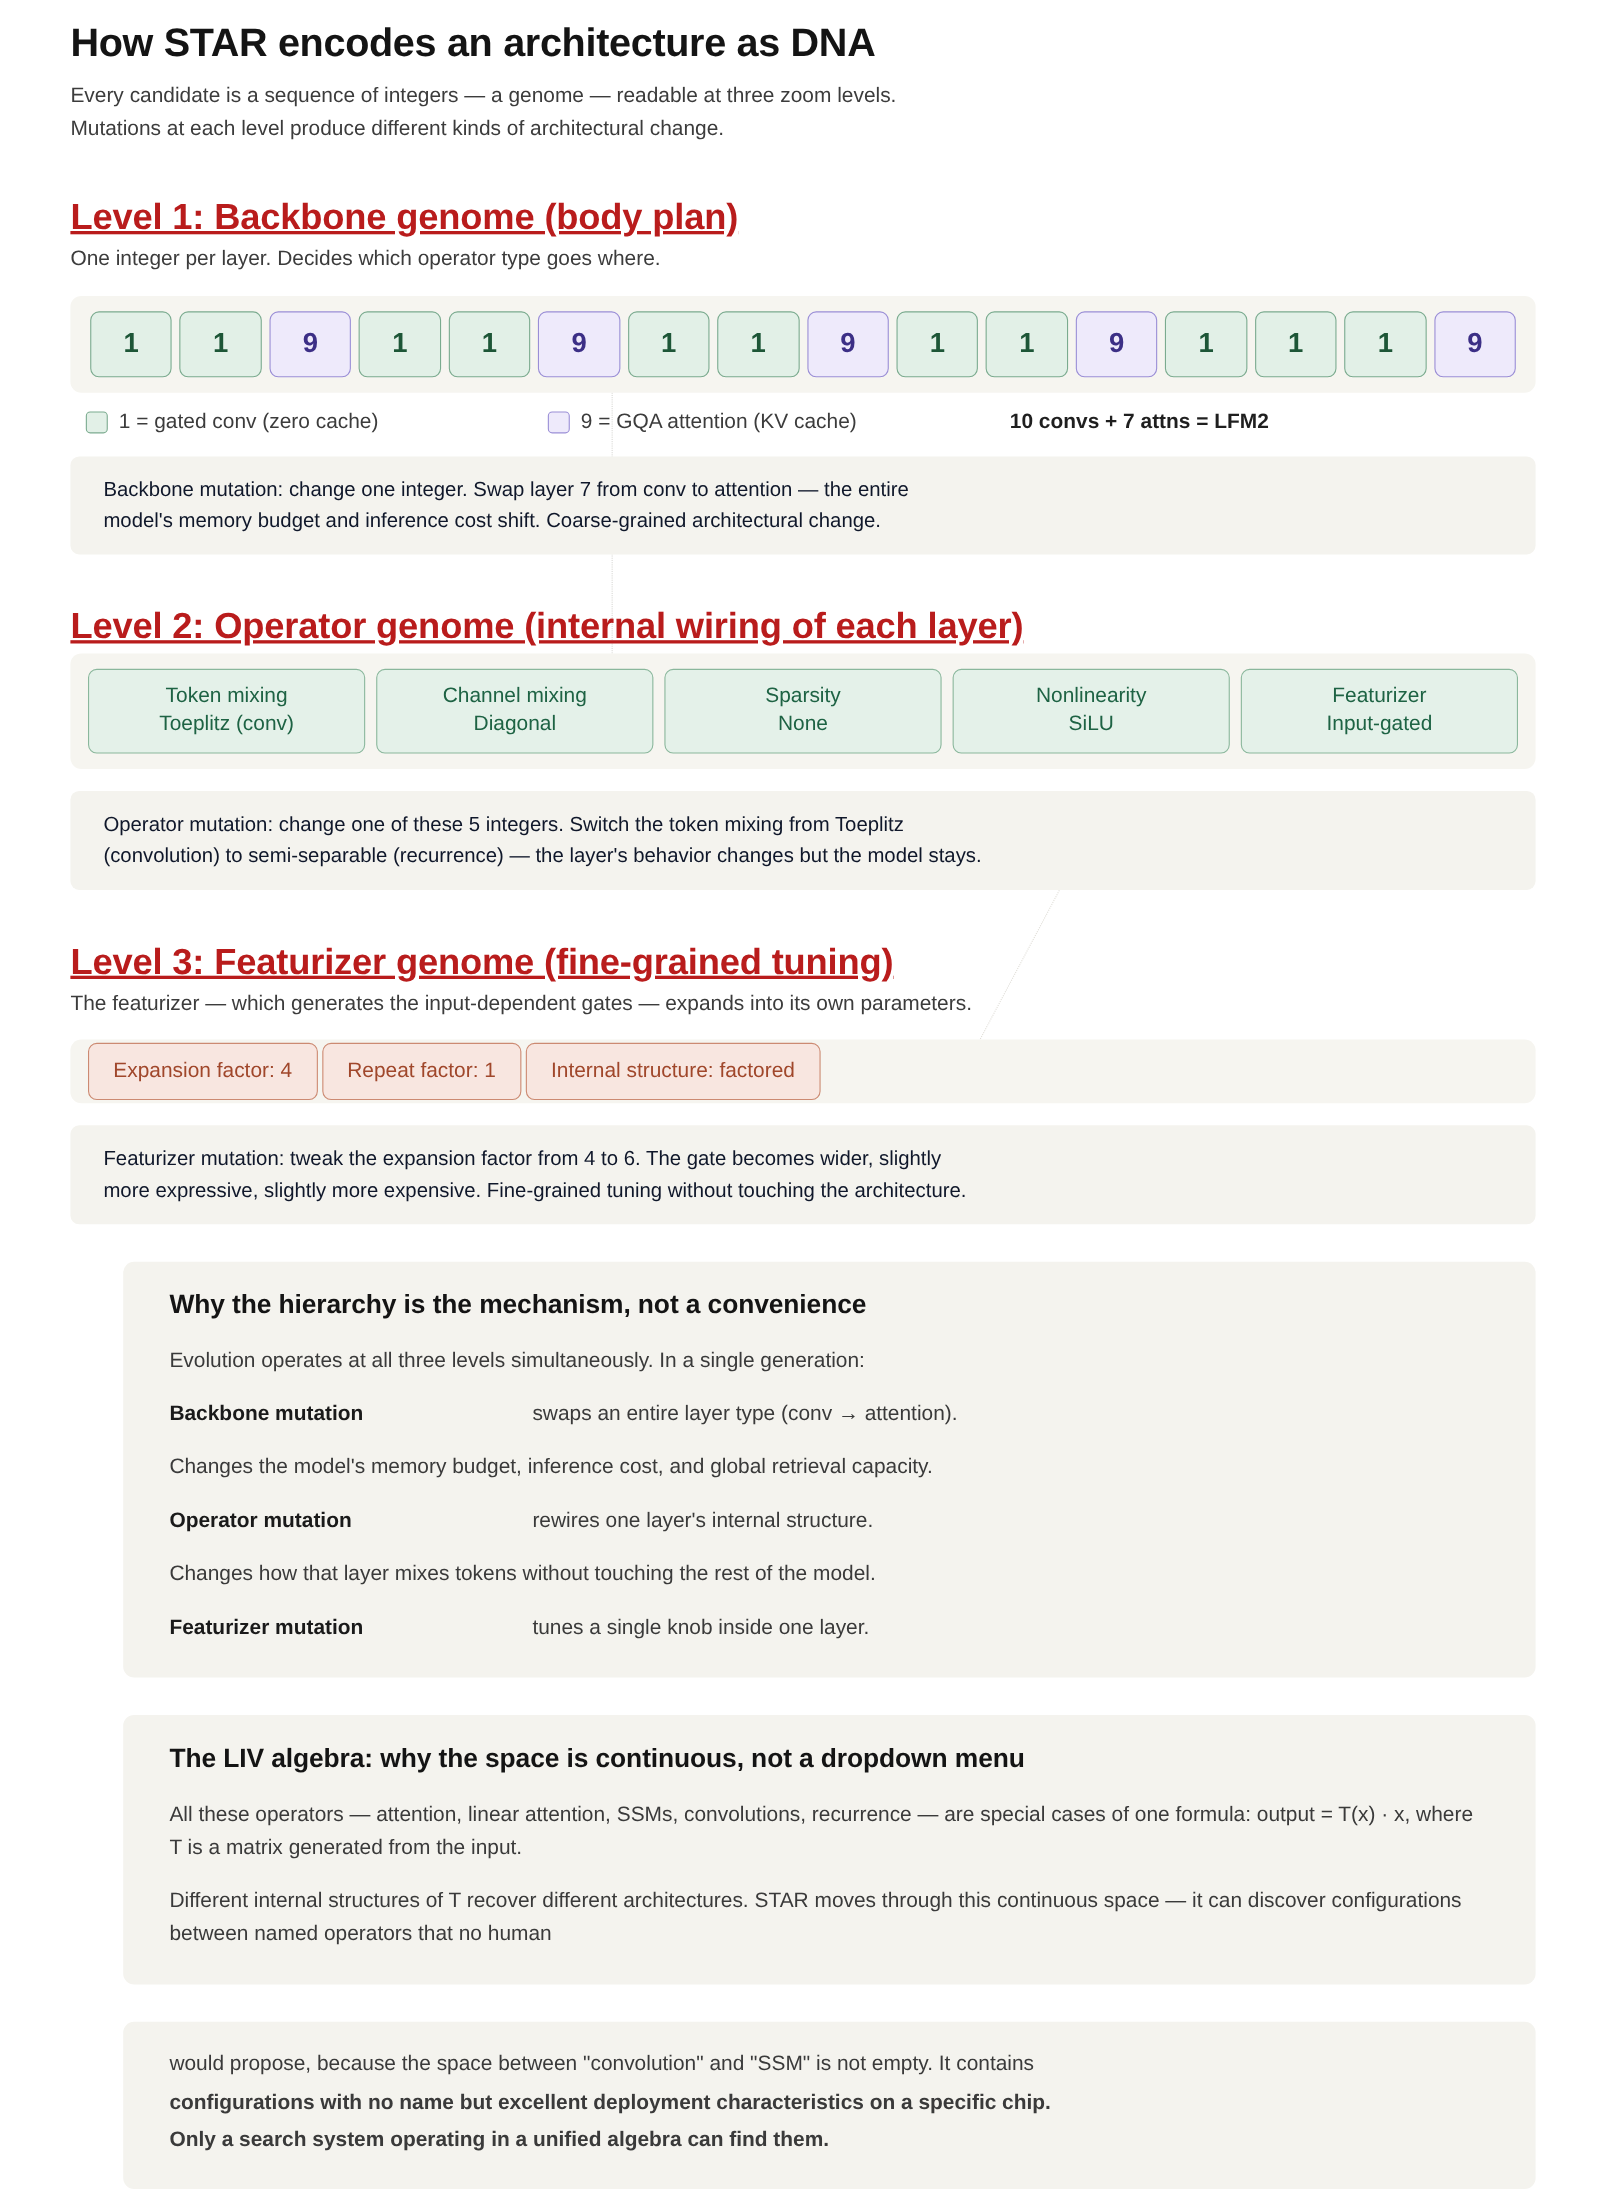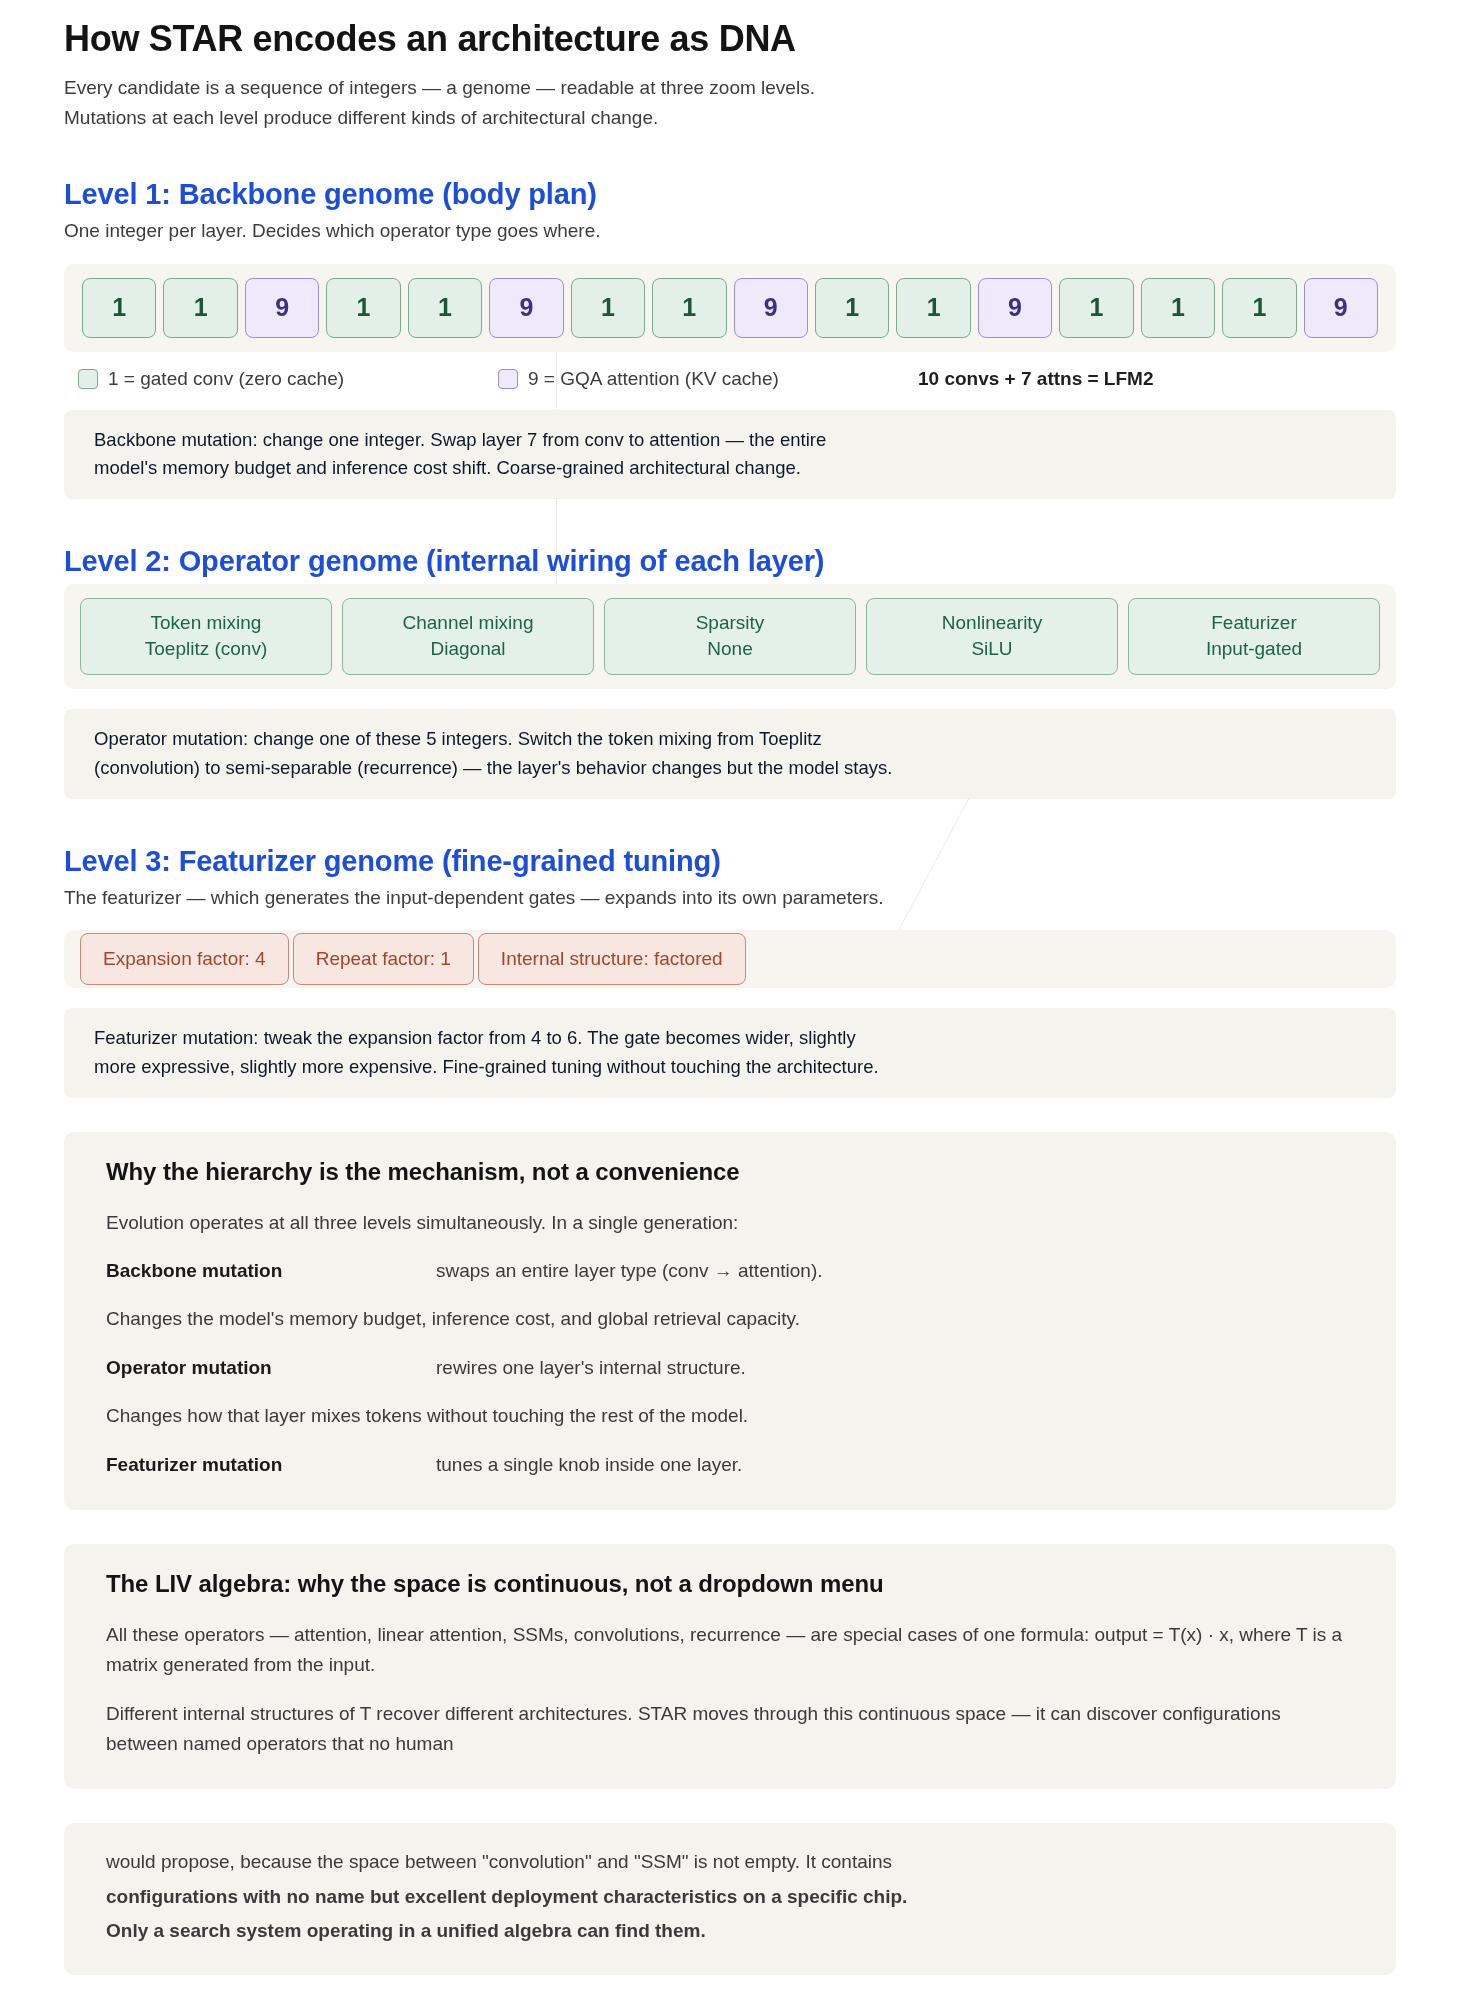--- a/index.html
+++ b/index.html
@@ -55,25 +55,26 @@
   }
   p.intro {
     font-size: 19px;
     line-height: 1.55;
     color: #3c3c3c;
     margin: 0;
   }
   p.intro span { display: block; }
 
   h2.level {
-    font-size: 29px;
-    font-weight: 700;
-    color: #1d4ed8;
+    font-size: 33px;
+    font-weight: 700;
+    color: #b91c1c;
     margin: 46px 0 6px 0;
     letter-spacing: -0.15px;
+    text-decoration: underline;
   }
   p.leadin {
     font-size: 19px;
     color: #3c3c3c;
     margin: 0 0 18px 0;
     line-height: 1.5;
   }
 
   
   .strip {
@@ -179,20 +180,21 @@
     text-align: center;
     white-space: nowrap;
   }
 
   
   .panel {
     background: #f4f3ee;
     border-radius: 10px;
     padding: 26px 42px 30px 42px;
     margin-top: 34px;
+    margin-left: 48px;
   }
   .panel h3 {
     font-size: 24px;
     font-weight: 700;
     color: #141414;
     margin: 0 0 22px 0;
     letter-spacing: -0.1px;
   }
   .panel p {
     font-size: 19px;

